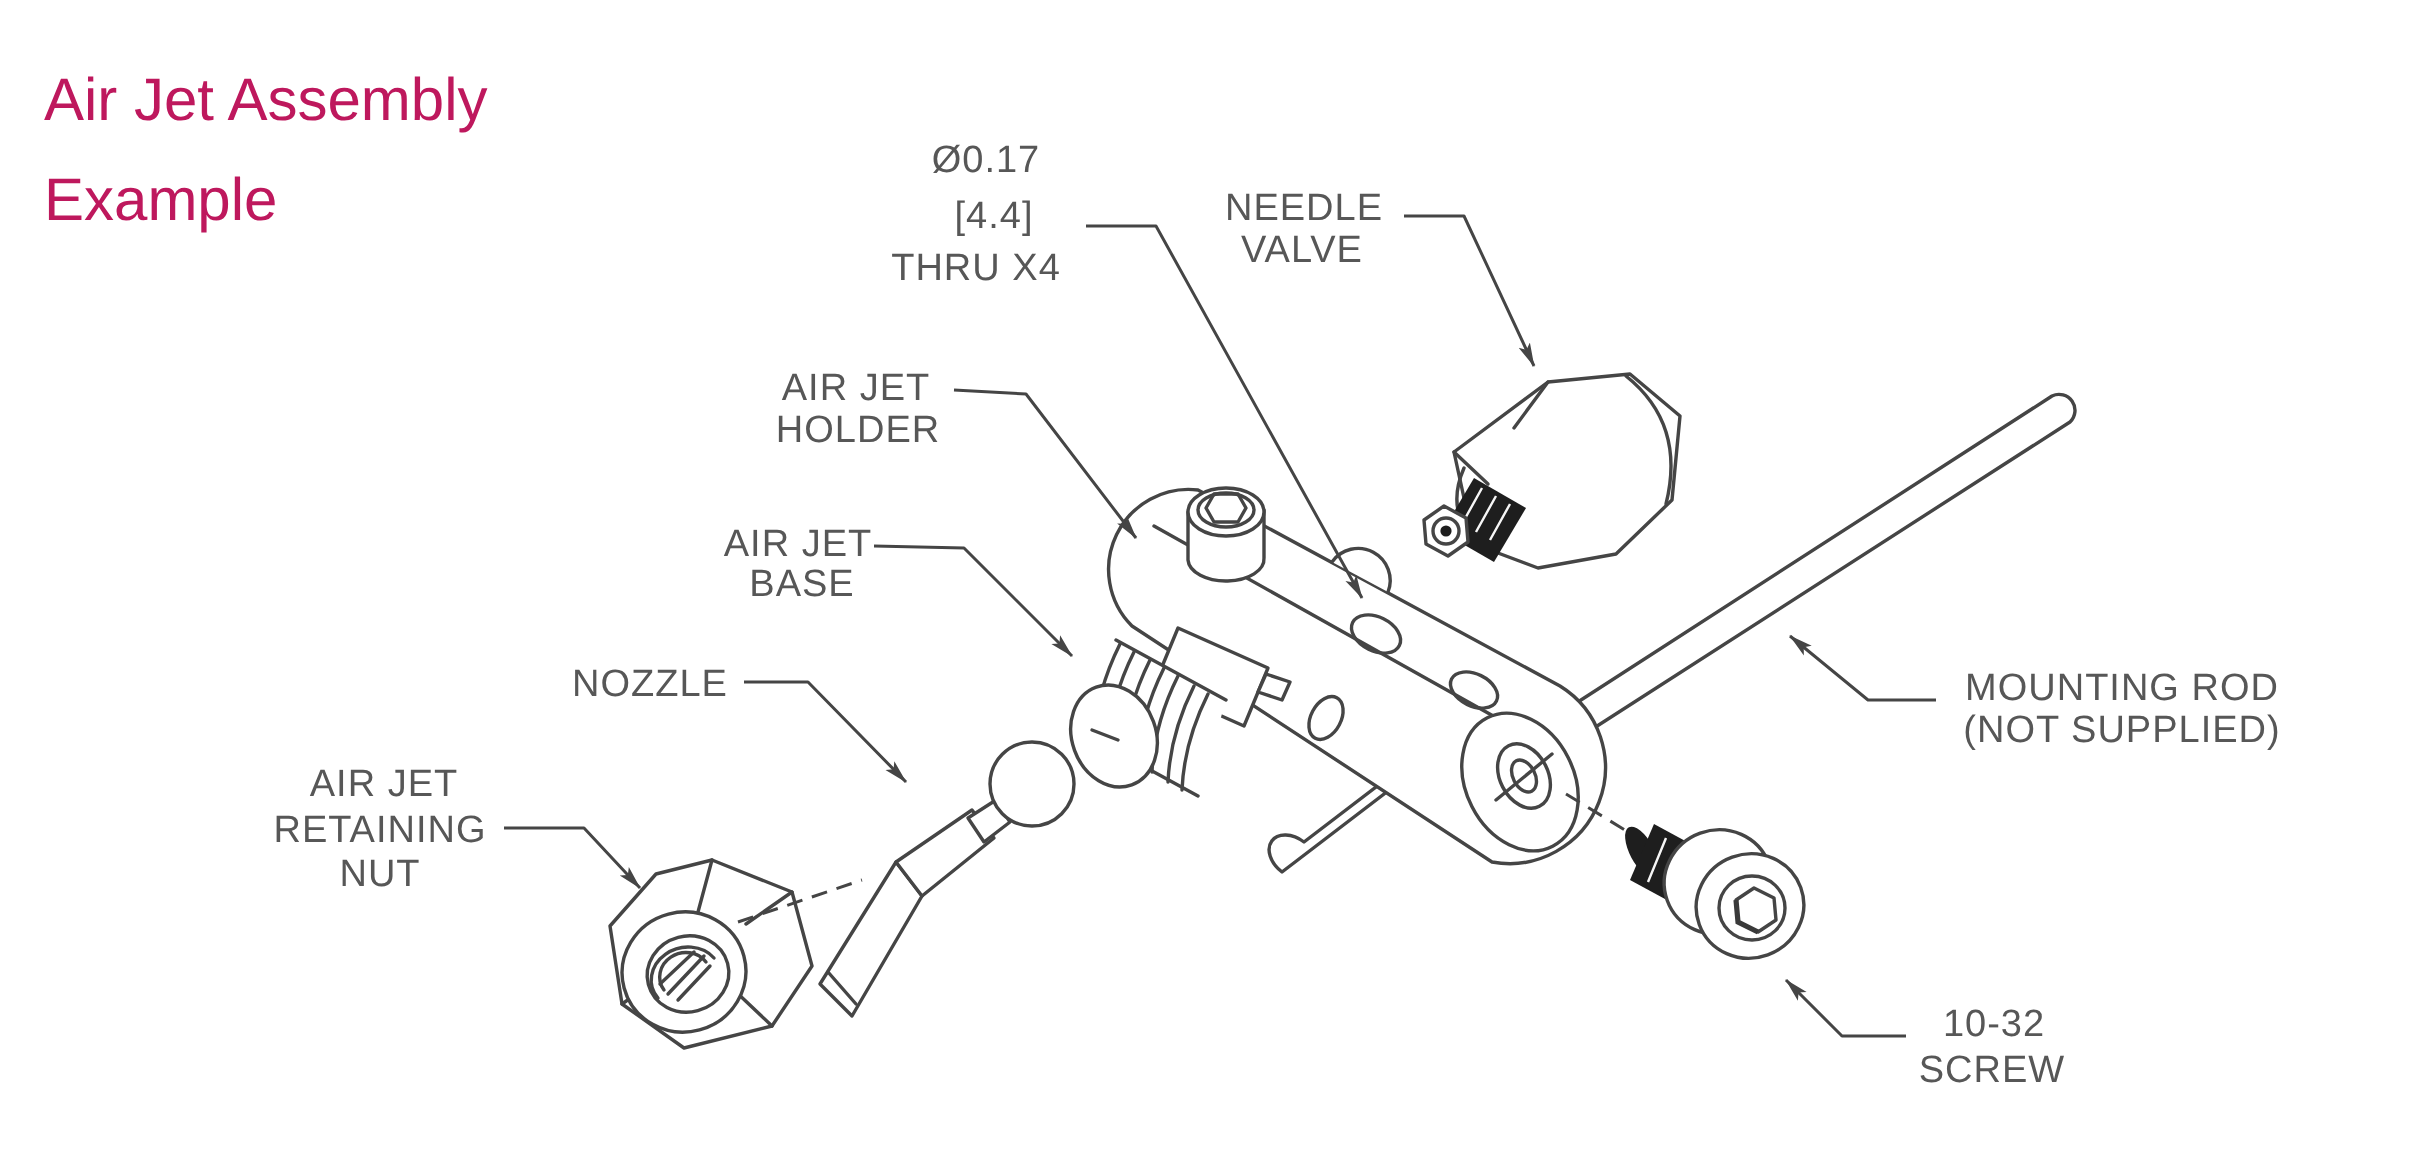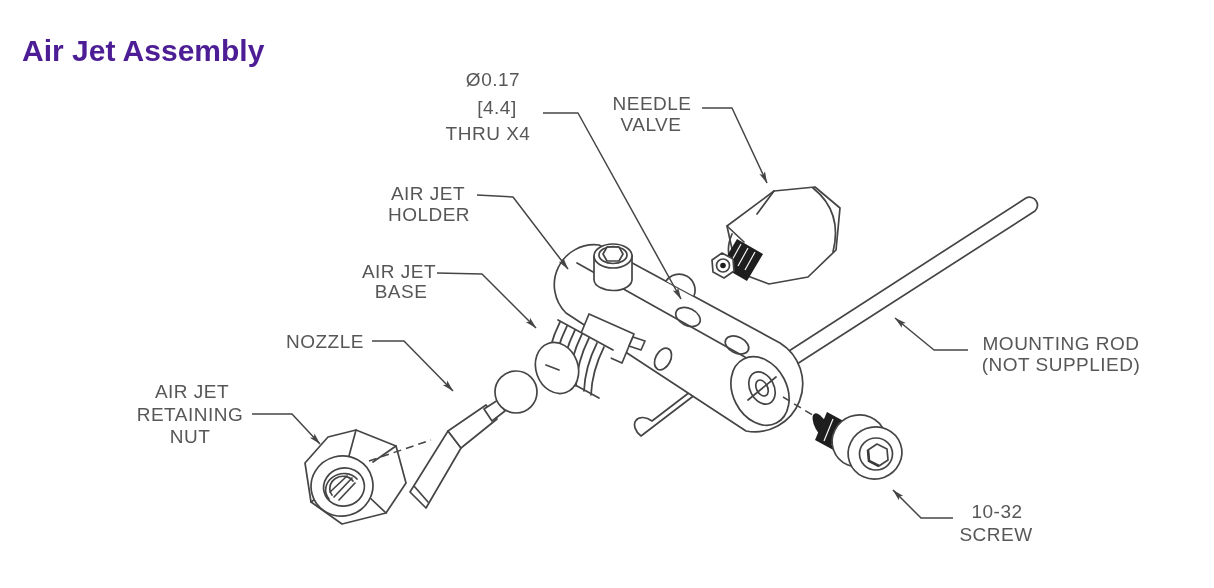--- a/index.html
+++ b/index.html
@@ -1,37 +1,38 @@
 <!DOCTYPE html>
 <html><head>
 <meta charset="utf-8">
 <style>
   html,body{margin:0;padding:0;background:#fff;}
   #page{position:relative;width:1214px;height:588px;background:#ffffff;overflow:hidden;
         font-family:"Liberation Sans",sans-serif;}
-  #title{position:absolute;left:22px;top:26px;color:#4c1d95;font-weight:bold;
+  #title{position:absolute;left:22px;top:26px;color:#be185d;font-weight:normal;
          font-size:30px;line-height:50px;}
   #title span{display:block;}
   svg{position:absolute;left:0;top:0;}
   .ln{fill:none;stroke:#454545;stroke-width:1.7;stroke-linecap:round;stroke-linejoin:round;}
   .fw{fill:#ffffff;stroke:#454545;stroke-width:1.7;stroke-linejoin:round;stroke-linecap:round;}
   .fwn{fill:#ffffff;stroke:none;}
   .dk{fill:#1e1e1e;stroke:none;}
   .wt{stroke:#f6f6f6;stroke-width:1.2;fill:none;}
   .ld{fill:none;stroke:#454545;stroke-width:1.5;stroke-linejoin:round;}
   .dsh{fill:none;stroke:#454545;stroke-width:1.5;stroke-dasharray:8 5;}
   .lbl{font-family:"Liberation Sans",sans-serif;font-size:19px;fill:#575757;letter-spacing:.5px;}
 </style>
 </head>
 <body>
 
 <div id="page">
 
   <div id="title">
     <span>Air Jet Assembly</span>
+    <span>Example</span>
   </div>
 
   <svg width="1214" height="588" viewBox="0 0 1214 588">
     <defs>
       <marker id="arr" markerWidth="14" markerHeight="9" refX="11.5" refY="4.5" orient="auto" markerUnits="userSpaceOnUse">
         <path d="M0,1.4 L12,4.5 L0,7.6 L2.6,4.5 Z" fill="#454545"></path>
       </marker>
     </defs>
 
     <g>

